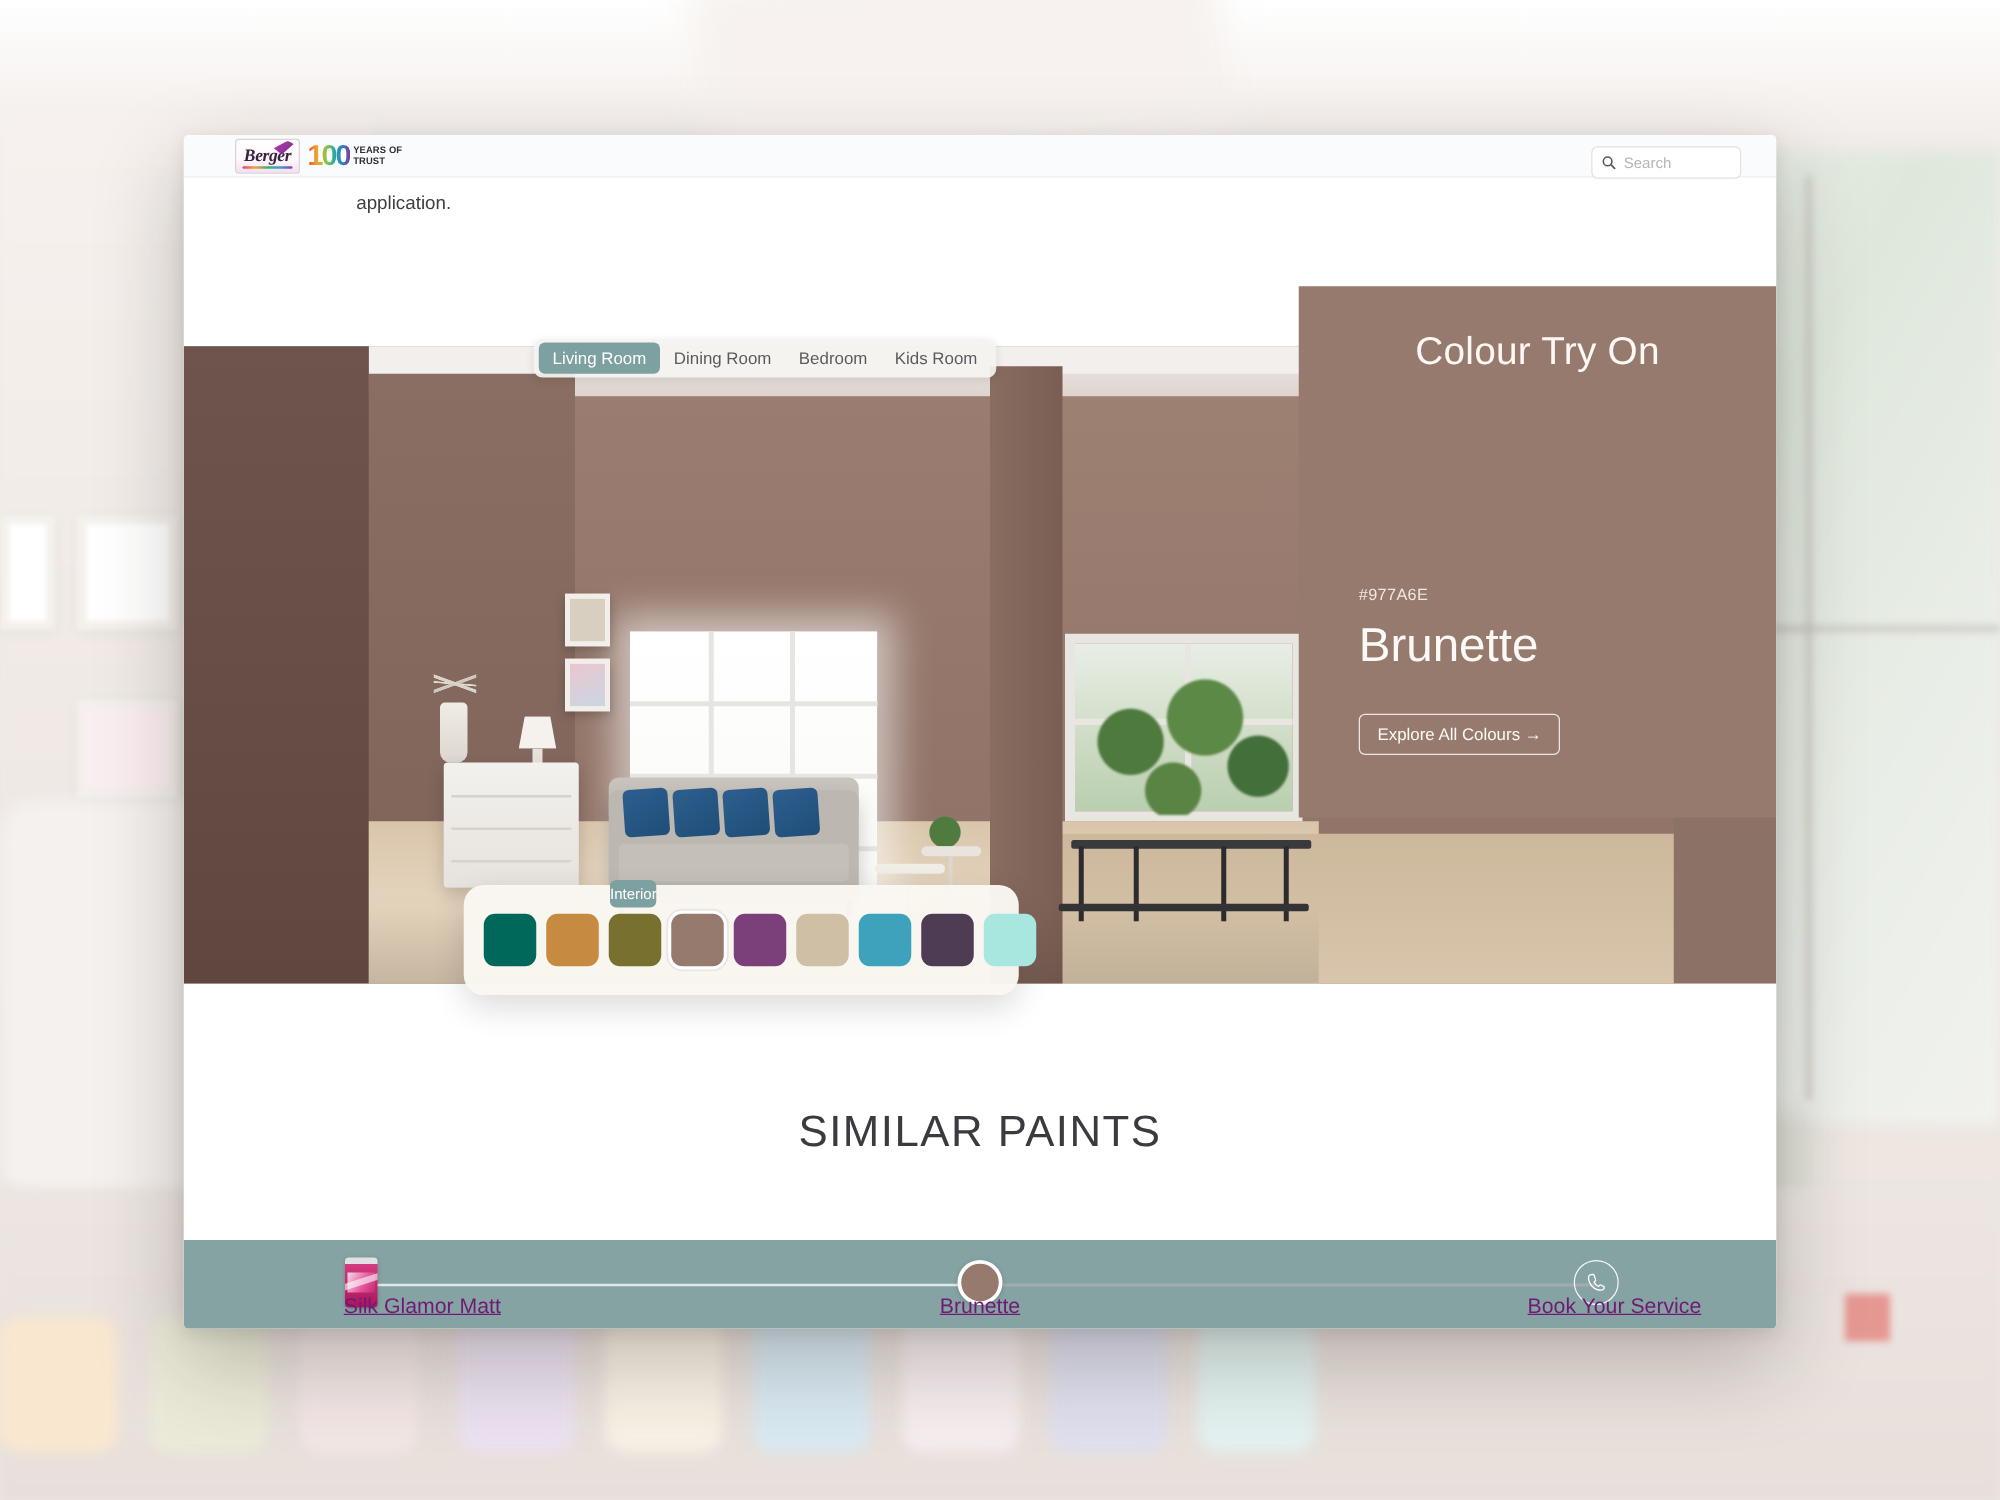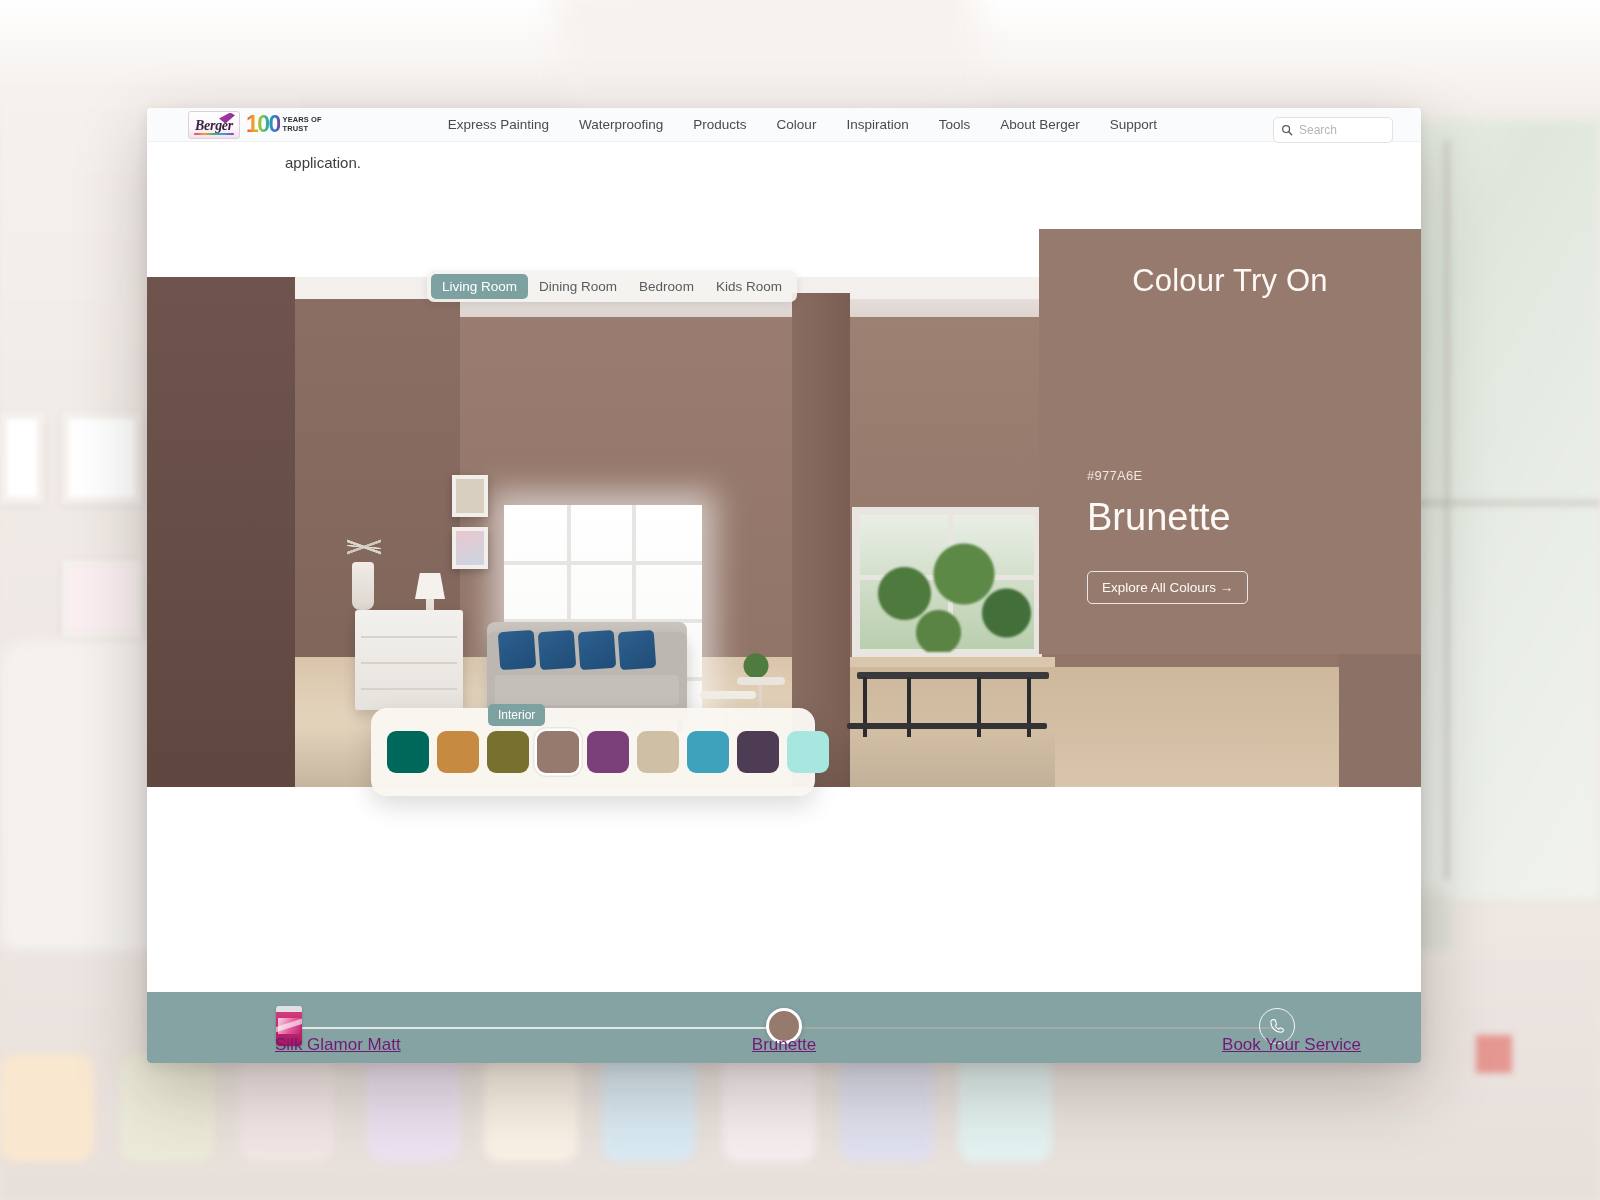--- a/index.html
+++ b/index.html
@@ -314,21 +314,21 @@
     display:flex; align-items:center; gap: 8px;
     padding: 0 16px;
   }
   .palette-card .sw {
     width: 42px; height: 42px; border-radius: 9px; flex: none; cursor:pointer;
   }
   .palette-card .sw.selected { box-shadow: 0 0 0 2.5px #ffffff, 0 0 0 4px rgba(0,0,0,.06); }
   .interior-badge {
     position:absolute; left:341px; top:596px; z-index:22;
     background:#7da0a0; color:#fff; font-size:12px;
-    padding: 4px 10px; border-radius: 5px;
+    padding: 4px 0; border-radius: 5px;
   }
 
   
   .colour-panel {
     position:absolute; right:0; top:121px; width: 382px; height: 425px;
     z-index: 25;
     padding: 34px 48px 0 48px;
     display:flex; flex-direction:column;
   }
   .cp-title {
@@ -449,30 +449,20 @@
       </div>
       <div class="logo-100">
         <span class="hundred">100</span>
         <span>
           <div class="yot">YEARS OF</div>
           <div class="yot">TRUST</div>
         </span>
       </div>
     </div>
 
-    <nav class="main-nav">
-      <a href="#">Express Painting</a>
-      <a href="#">Waterproofing</a>
-      <a href="#">Products</a>
-      <a href="#">Colour</a>
-      <a href="#">Inspiration</a>
-      <a href="#">Tools</a>
-      <a href="#">About Berger</a>
-      <a href="#">Support</a>
-    </nav>
 
     <div class="search-box">
       <svg width="12" height="12" viewBox="0 0 16 16">
         <circle cx="6.8" cy="6.8" r="4.6" fill="none" stroke="#5a5a5e" stroke-width="1.7"></circle>
         <line x1="10.3" y1="10.3" x2="14.2" y2="14.2" stroke="#5a5a5e" stroke-width="1.9" stroke-linecap="round"></line>
       </svg>
       <span class="ph">Search</span>
     </div>
   </div>
 
@@ -566,20 +556,23 @@
   </div>
 
   <div class="colour-panel" style="background:#977A6E">
     <div class="cp-title">Colour Try On</div>
     <div class="cp-spacer"></div>
     <div class="cp-hex">#977A6E</div>
     <div class="cp-name">Brunette</div>
     <button class="cp-btn">Explore All Colours →</button>
   </div>
 
+  <div class="similar-section">
+    <div class="similar-title">SIMILAR PAINTS</div>
+  </div>
 
   <div class="bottom-bar">
     <div class="bb-track"></div>
     <div class="bb-track-right"></div>
 
     <div class="bb-can">
       <div class="label"></div>
       <div class="slash"></div>
     </div>
 

